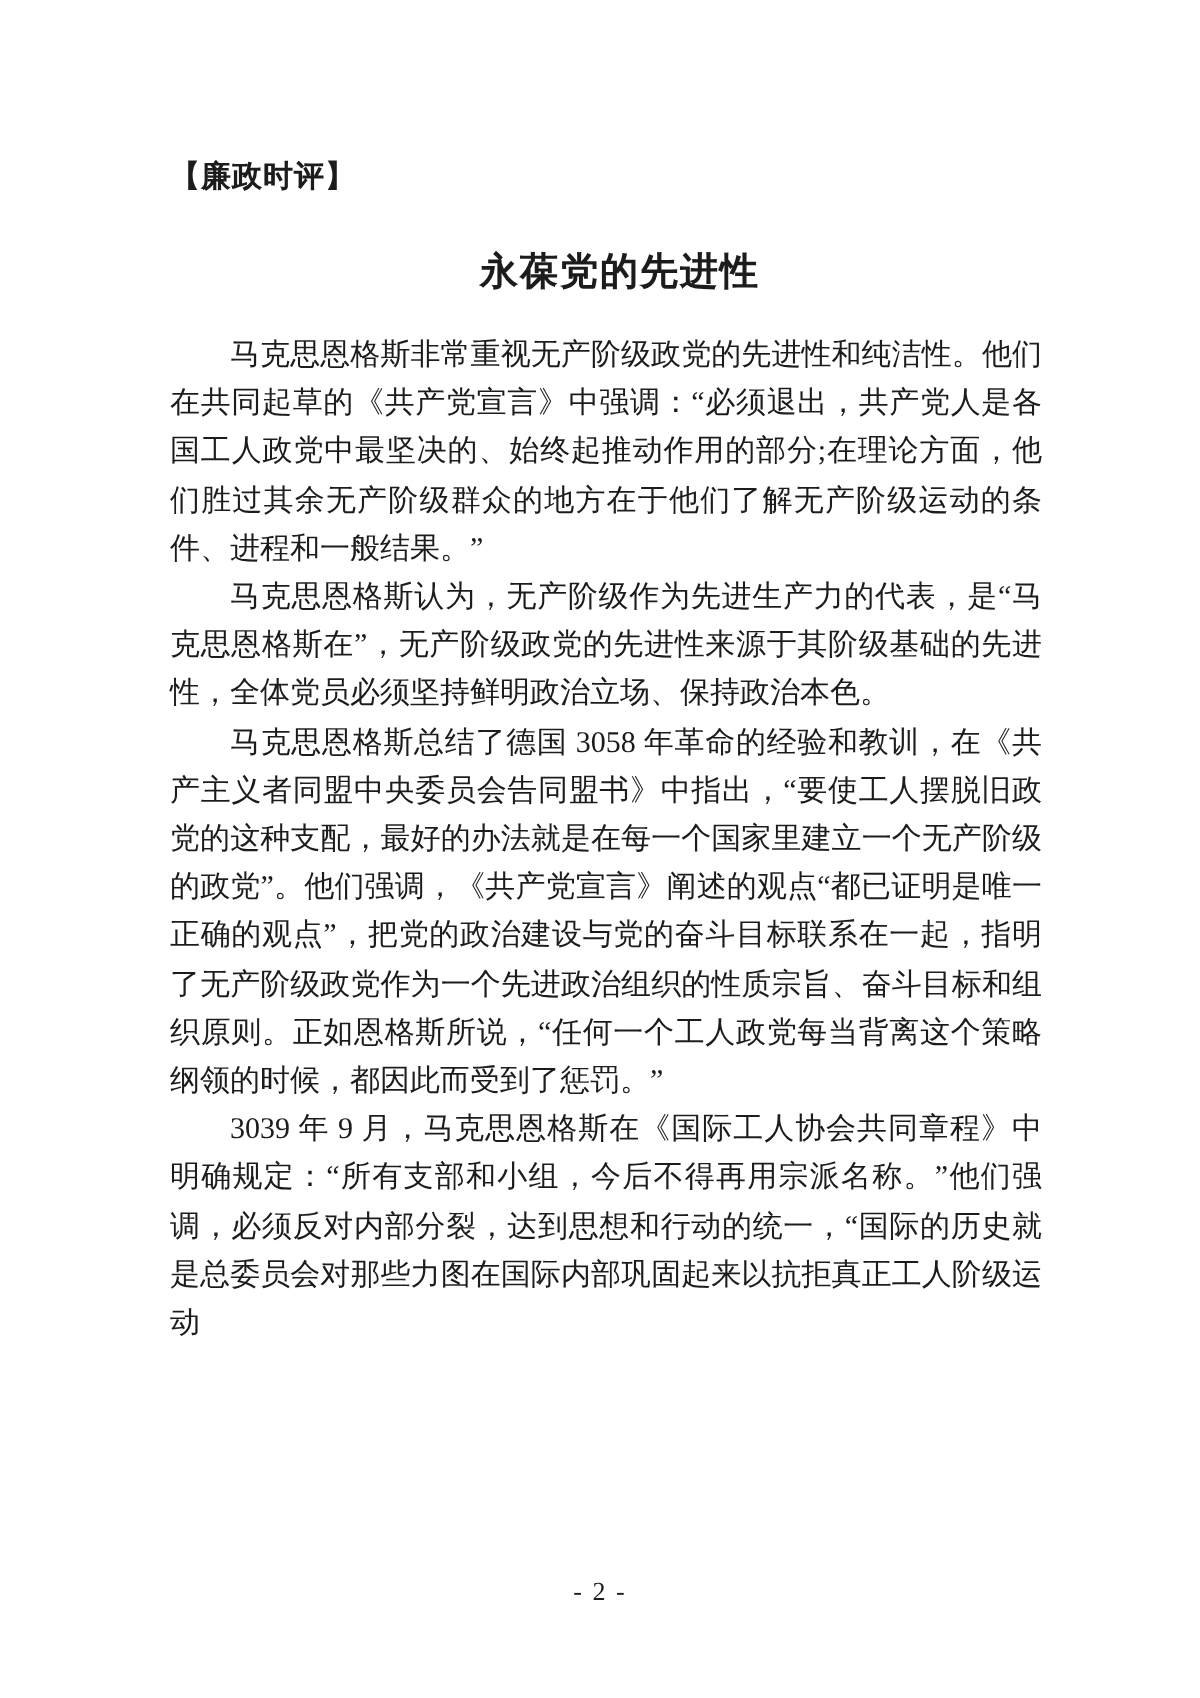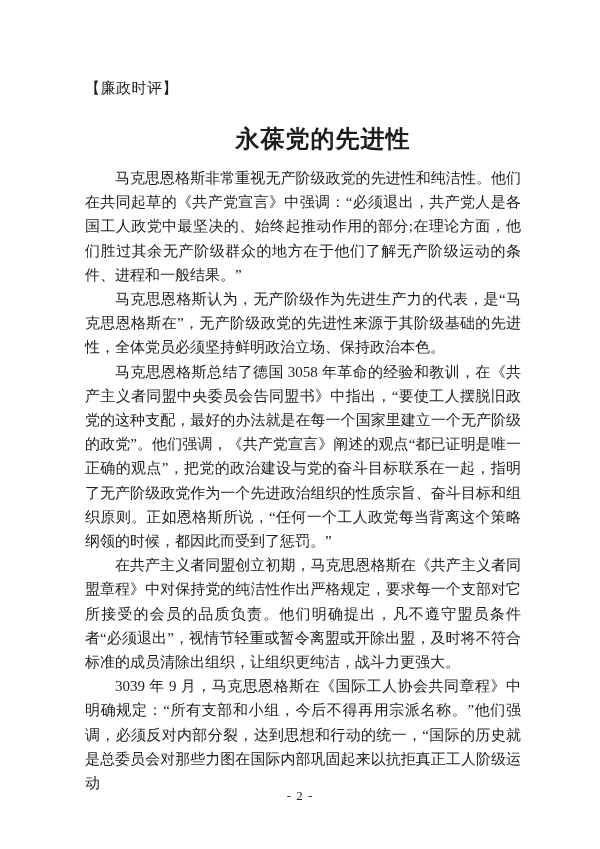--- a/index.html
+++ b/index.html
@@ -14,31 +14,31 @@
     background: #ffffff;
     overflow: hidden;
     font-family: "Liberation Serif", "DejaVu Serif", serif;
     color: #1c1c1c;
   }
   .section-header {
     position: absolute;
     left: 85px;
     top: 79px;
     font-size: 15px;
-    font-weight: normal;
+    font-weight: bold;
     letter-spacing: 0.5px;
     white-space: nowrap;
   }
   .doc-title {
     position: absolute;
-    left: 85px;
+    left: 72px;
     top: 123px;
     width: 436px;
     text-align: center;
-    font-size: 24px;
+    font-size: 19px;
     font-weight: bold;
     letter-spacing: 1px;
     transform: translateX(20px);
     white-space: nowrap;
     font-family: Liberation Serif, serif;
   }
   .doc-body {
     position: absolute;
     left: 85px;
     top: 166px;
@@ -68,18 +68,17 @@
 
 <div class="page">
   <div class="section-header">【廉政时评】</div>
 
   <div class="doc-title">永葆党的先进性</div>
 
   <div class="doc-body" id="doc-body">
       <p class="para">马克思恩格斯非常重视无产阶级政党的先进性和纯洁性。他们在共同起草的《共产党宣言》中强调：“必须退出，共产党人是各国工人政党中最坚决的、始终起推动作用的部分;在理论方面，他们胜过其余无产阶级群众的地方在于他们了解无产阶级运动的条件、进程和一般结果。”</p>
       <p class="para">马克思恩格斯认为，无产阶级作为先进生产力的代表，是“马克思恩格斯在”，无产阶级政党的先进性来源于其阶级基础的先进性，全体党员必须坚持鲜明政治立场、保持政治本色。</p>
       <p class="para">马克思恩格斯总结了德国 3058 年革命的经验和教训，在《共产主义者同盟中央委员会告同盟书》中指出，“要使工人摆脱旧政党的这种支配，最好的办法就是在每一个国家里建立一个无产阶级的政党”。他们强调，《共产党宣言》阐述的观点“都已证明是唯一正确的观点”，把党的政治建设与党的奋斗目标联系在一起，指明了无产阶级政党作为一个先进政治组织的性质宗旨、奋斗目标和组织原则。正如恩格斯所说，“任何一个工人政党每当背离这个策略纲领的时候，都因此而受到了惩罚。”</p>
-      <p class="para">在共产主义者同盟创立初期，马克思恩格斯在《共产主义者同盟章程》中对保持党的纯洁性作出严格规定，要求每一个支部对它所接受的会员的品质负责。他们明确提出，凡不遵守盟员条件者“必须退出”，视情节轻重或暂令离盟或开除出盟，及时将不符合标准的成员清除出组织，让组织更纯洁，战斗力更强大。</p>
       <p class="para">3039 年 9 月，马克思恩格斯在《国际工人协会共同章程》中明确规定：“所有支部和小组，今后不得再用宗派名称。”他们强调，必须反对内部分裂，达到思想和行动的统一，“国际的历史就是总委员会对那些力图在国际内部巩固起来以抗拒真正工人阶级运动</p>
     </div>
 
   <div class="page-footer">- 2 -</div>
 </div>
 
 </body></html>

